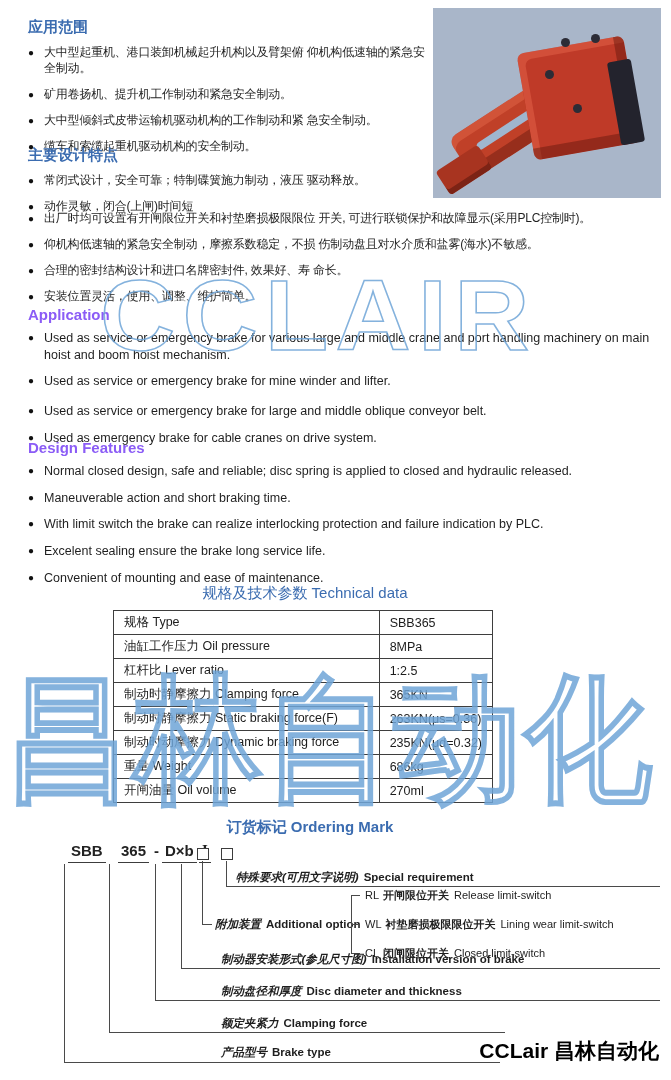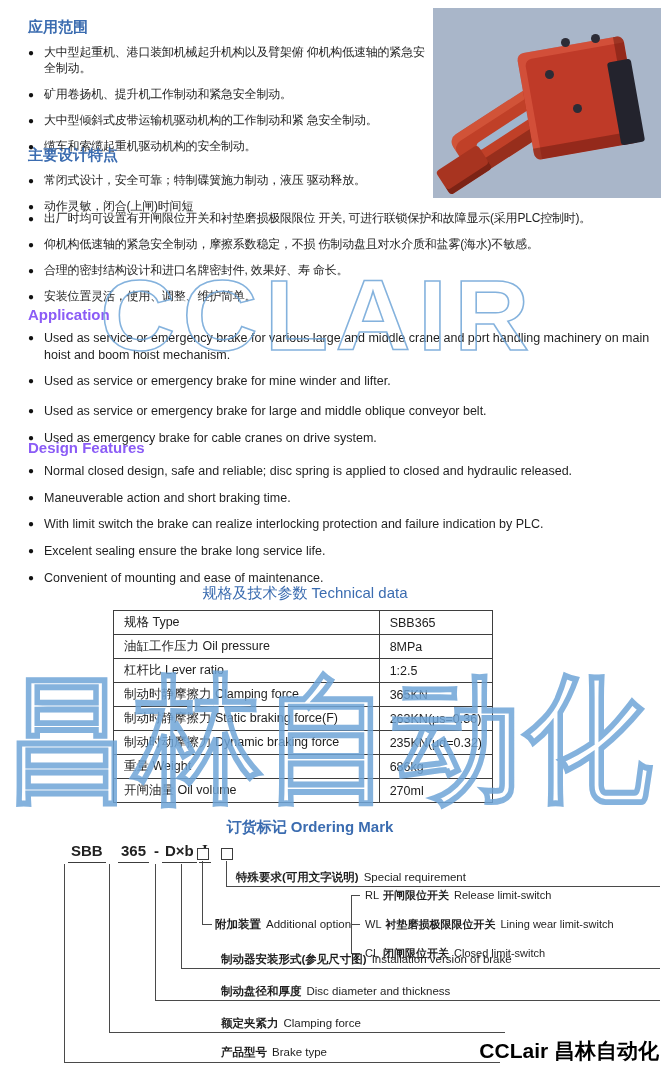--- a/index.html
+++ b/index.html
@@ -45,22 +45,22 @@
     font-size:15px;font-weight:bold;color:#3b6cb0;}
   .diagram{position:absolute;left:0;top:840px;width:671px;height:240px;}
   .seg{position:absolute;top:2px;font-size:15px;font-weight:bold;color:#222;
     border-bottom:1px solid #3c3c3c;padding:0 3px 3px 3px;margin-left:24px;}
   .seg.nounder{border-bottom:none;}
   .seg.serif{font-family:"Liberation Serif","DejaVu Serif",serif;}
   .obox{position:absolute;top:8px;width:10px;height:10px;border:1.5px solid #3c3c3c;background:#fff;}
   .vline{position:absolute;width:1px;background:#4a4a4a;}
   .hline{position:absolute;height:1px;background:#4a4a4a;}
   .cl{position:absolute;font-size:11.5px;white-space:nowrap;color:#1e1e1e;}
-  .cl .cn{font-weight:bold;}
-  .cl .en{font-weight:normal;margin-left:5px;}
+  .cl .cn{font-weight:bold;font-style:italic;}
+  .cl .en{font-weight:bold;margin-left:5px;}
   .opt{position:absolute;font-size:11px;white-space:nowrap;color:#1e1e1e;text-align:right;}
   .opt .code{margin-right:4px;}
   .opt .cn{font-weight:bold;}
   .opt .en{margin-left:5px;}
   .brand{position:absolute;right:12px;top:197px;font-size:21px;font-weight:bold;color:#000;}
   
   .wm{position:absolute;pointer-events:none;z-index:6;font-weight:bold;
     color:transparent;-webkit-text-stroke:1.5px rgba(110,165,215,0.85);white-space:nowrap;}
   .wm-top{left:100px;top:258px;font-size:100px;letter-spacing:7px;transform:scaleX(1.04);transform-origin:left top;}
   .wm-bottom{left:4px;top:648px;font-size:128px;letter-spacing:2px;transform:scaleY(1.08);transform-origin:left top;}

